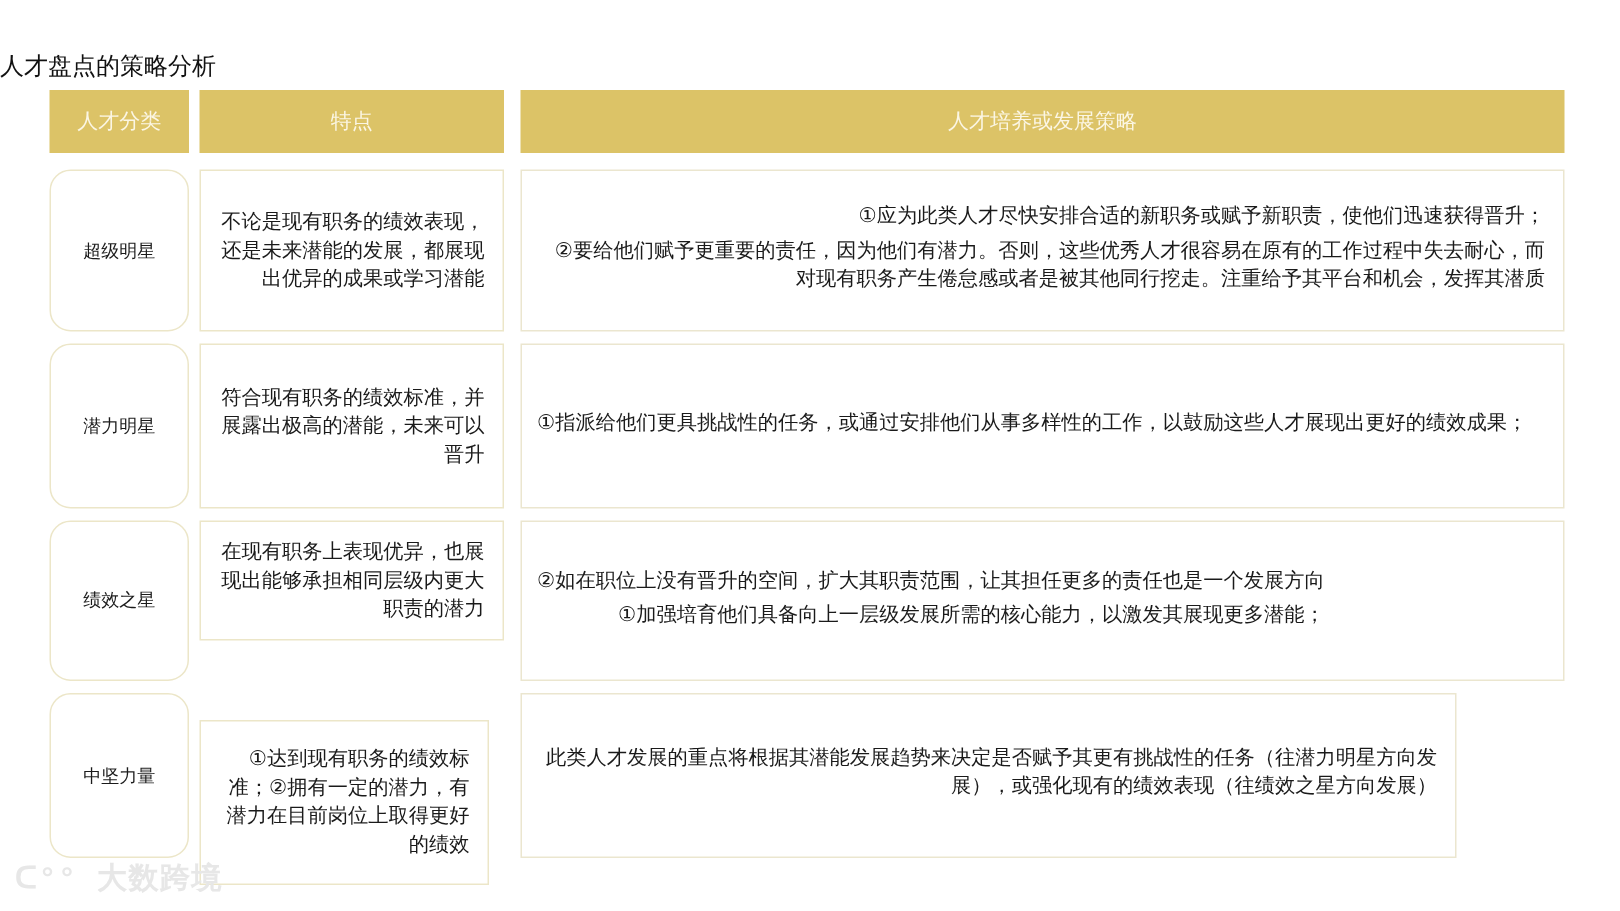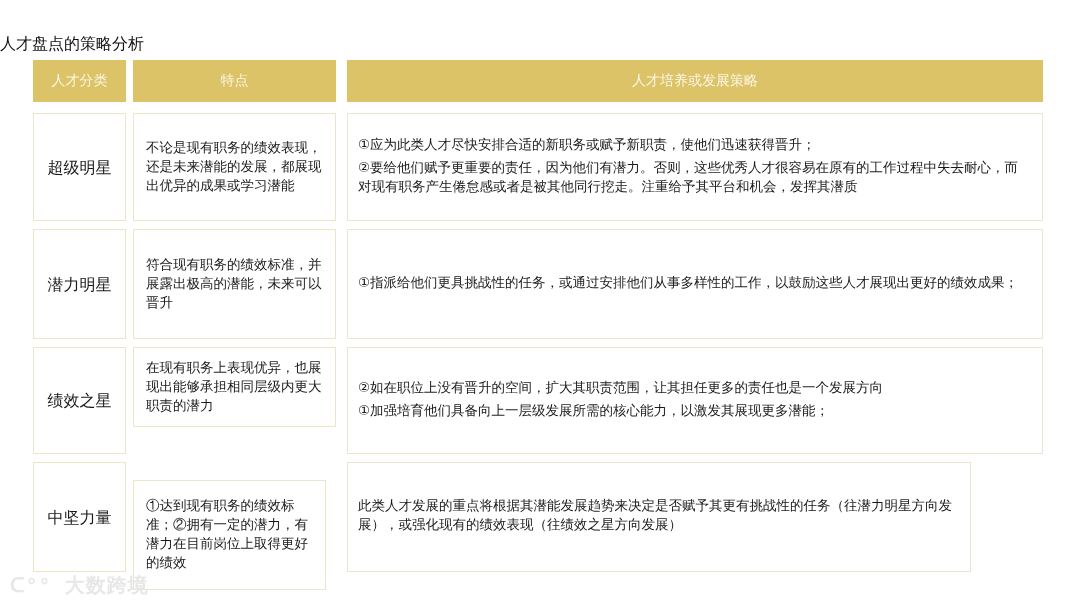--- a/index.html
+++ b/index.html
@@ -4,24 +4,24 @@
 <style>
   html, body { margin:0; padding:0; background:#ffffff; }
   body { width:1080px; height:607px; position:relative; overflow:hidden;
          font-family:"DejaVu Sans","Liberation Sans",sans-serif; color:#1a1a1a; }
   .title { position:absolute; left:0; width:1080px; top:34px; text-align:left;
            font-size:16px; color:#111; }
   .hdr { position:absolute; top:60px; height:42px; background:#dcc367; color:#fbf6e4;
          font-size:14px; display:flex; align-items:center; justify-content:center; }
   .cell { position:absolute; box-sizing:border-box; border:1px solid #ece6c8;
           background:#ffffff; display:flex; align-items:center; font-size:13.5px; line-height:19px; }
-  .cell.c1 { justify-content:center; font-size:16px; }
-  .cell.c2 { justify-content:center; text-align:left; padding:0 12px;font-family:Liberation Mono, monospace; }
+  .cell.c1 { justify-content:center; font-size:12px;border-radius:14px; }
+  .cell.c2 { justify-content:center; text-align:right; padding:0 12px; }
   .cell.c3 { padding:0 12px 0 10px; border-color:#ebe6cf; }
-  .c3 .lines p { margin:0 0 4px 0; }
+  .c3 .lines p { margin:0 0 4px 0;text-align:right; }
   .watermark { position:absolute; left:10px; top:572px; font-size:20px; color:#e7e7e7;
                font-weight:bold; letter-spacing:1px;font-family:Liberation Mono, monospace; }
 </style>
 </head>
 <body>
 
 <div class="title">人才盘点的策略分析</div>
 
 <div class="hdr" style="left:33px;width:93px">人才分类</div>
 <div class="hdr" style="left:133px;width:203px">特点</div>

